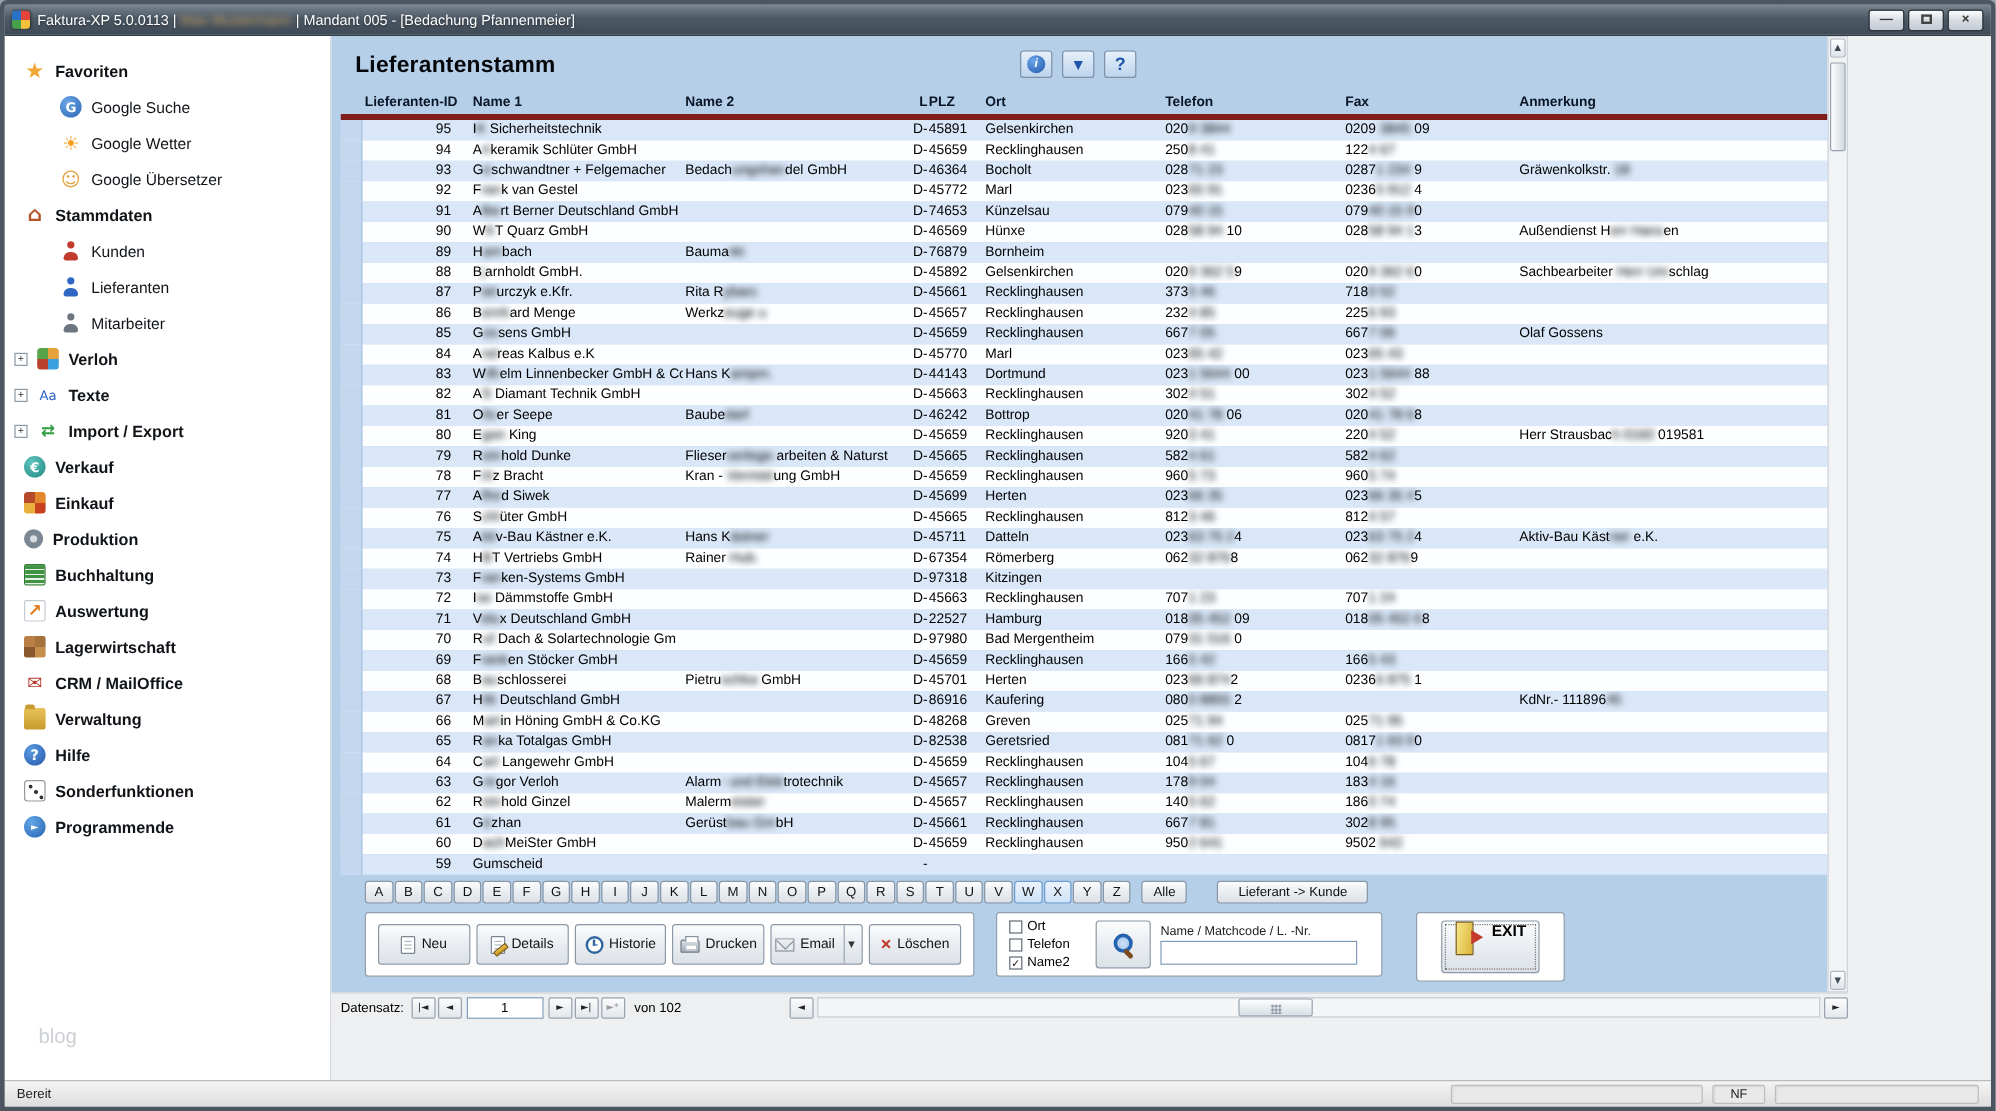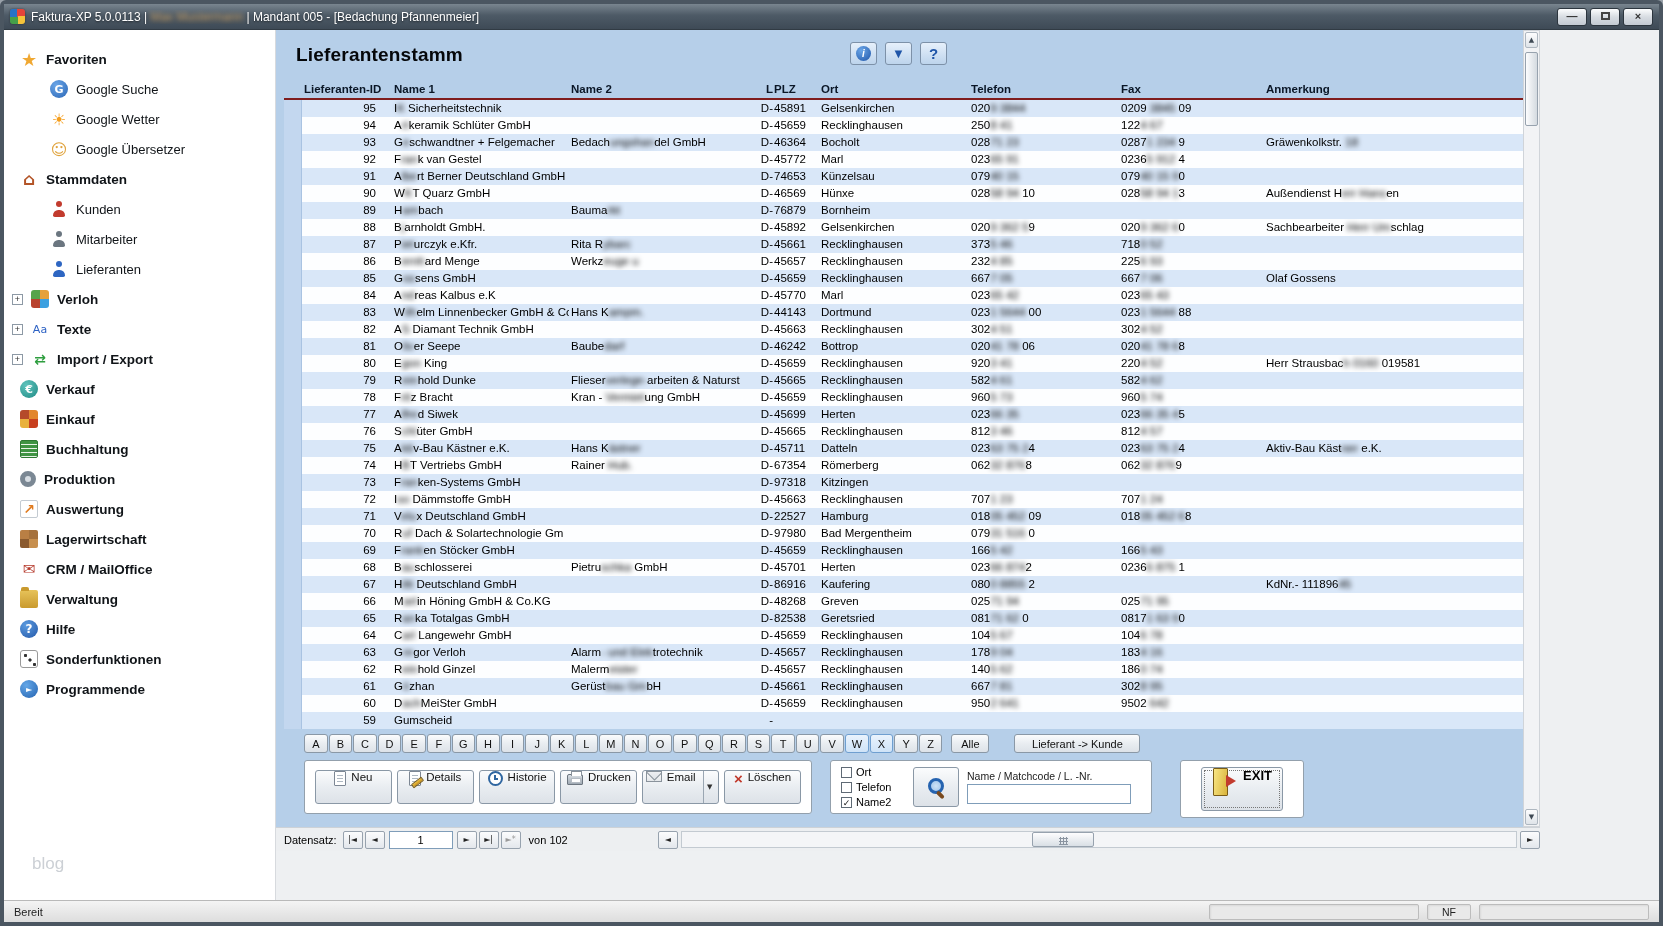--- a/index.html
+++ b/index.html
@@ -53,21 +53,21 @@
   .upper{display:flex;height:797px;flex:none}
   .blue-panel{width:1247px;flex:none;background:#b6cfe9;display:flex;flex-direction:column;padding-left:8px}
   .header-strip{height:50px;flex:none;position:relative;display:flex;align-items:center}
   .page-title{font-size:19px;font-weight:bold;color:#05070a;padding-left:12px;letter-spacing:.2px}
   .hbtns{position:absolute;left:566px;top:12px;display:flex;gap:8px}
   .hbtn{width:27px;height:23px;border:1px solid #7d91a8;border-radius:3px;background:linear-gradient(#e6f0fb,#bdd4ec);display:flex;align-items:center;justify-content:center;cursor:pointer}
   .ih-info{width:15px;height:15px;border-radius:50%;background:radial-gradient(circle at 35% 30%,#6aa6e8,#1f55a8);color:#fff;font-size:10px;font-weight:bold;font-style:italic;display:flex;align-items:center;justify-content:center}
   .ih-down{color:#1f55a8;font-size:13px;font-weight:bold}
   .ih-help{color:#1f55a8;font-size:15px;font-weight:bold}
   
-  .thead{display:flex;height:20px;align-items:center;border-bottom:2px solid #7f1d1d;flex:none}
+  .thead{display:flex;height:20px;align-items:flex-end;border-bottom:5px solid #7f1d1d;flex:none}
   .thead .c{font-weight:bold;font-size:11.5px;color:#0a1626;height:20px;line-height:20px}
   .thead .c-gut{background:transparent;border-right:none}
   .tbody{flex:none}
   .trow{display:flex;height:17px;cursor:default}
   .trow:nth-child(odd){background:#d9e7f8}
   .trow:nth-child(even){background:#fdfeff}
   .c{height:17px;line-height:17px;overflow:hidden;white-space:nowrap;padding:0 2px;flex:none;font-size:11.5px;color:#000}
   .c-gut{width:18px;background:#c3d7ef;border-right:1px solid #a9c3e2;height:100%}
   .c-id{width:90px;text-align:right;padding-right:16px}
   .c-n1{width:177px}.c-n2{width:180px}
@@ -78,21 +78,21 @@
   .alpha-row{margin-top:5px;display:flex;align-items:center;padding-left:20px;flex:none}
   .letters{display:flex;gap:1px}
   .abtn{width:23.6px;height:19px;background:linear-gradient(#fbfcfd,#e9edf1 50%,#dde2e8);border:1px solid #8a98a6;border-radius:3px;font-size:11px;display:flex;align-items:center;justify-content:center;color:#111;cursor:pointer}
   .abtn.hot{background:linear-gradient(#eaf3fd,#cfe3f7);border-color:#6f9fd0}
   .abtn.wide{width:38px;margin-left:9px}
   .abtn.convert{width:126px;margin-left:25px}
   
   .panels{display:flex;align-items:flex-start;padding:7px 0 0 20px;flex:none}
   .panel{background:#fff;border:1px solid #93a0ac;border-radius:3px}
   .p1{width:508px;display:flex;gap:5px;padding:9px 10px;height:54px}
-  .tbtn{flex:1;height:34px;background:linear-gradient(#fbfcfd,#e9edf1 50%,#dde2e8);border:1px solid #8a98a6;border-radius:3px;display:flex;align-items:flex-start;justify-content:center;gap:5px;font-size:11.5px;color:#111;cursor:pointer}
+  .tbtn{flex:1;height:34px;background:linear-gradient(#fbfcfd,#e9edf1 50%,#dde2e8);border:1px solid #8a98a6;border-radius:3px;display:flex;align-items:center;justify-content:center;gap:5px;font-size:11.5px;color:#111;cursor:pointer}
   .tbtn .drop{width:13px;height:100%;border-left:1px solid #9aa6b2;display:flex;align-items:center;justify-content:center;font-size:7px;color:#333;margin-left:2px;font-family:"DejaVu Sans",sans-serif}
   .p2{margin-left:18px;width:322px;height:54px;display:flex;align-items:center;padding:6px 10px;gap:8px}
   .checks{display:flex;flex-direction:column;gap:1px;width:64px}
   .ckrow{display:flex;align-items:center;gap:4px;height:14px;cursor:pointer}
   .ckbox{width:11px;height:11px;border:1px solid #5f6a75;background:#fff;font-size:9px;line-height:10px;text-align:center;color:#111;flex:none}
   .cklbl{font-size:11px}
   .magbtn{width:46px;height:40px;background:linear-gradient(#fbfcfd,#e9edf1 50%,#dde2e8);border:1px solid #8a98a6;border-radius:3px;display:flex;align-items:center;justify-content:center;cursor:pointer}
   .ic-mag{width:18px;height:18px;position:relative}
   .ic-mag::before{content:"";position:absolute;top:0;left:1px;width:10px;height:10px;border:3px solid #2563b0;border-radius:50%;background:radial-gradient(circle,#cfe3f7,#9cc1e8)}
   .ic-mag::after{content:"";position:absolute;bottom:0;right:0;width:9px;height:3.5px;background:#7a4a1f;border-radius:2px;transform:rotate(45deg)}
@@ -176,26 +176,26 @@
           </div>
           <div class="sb-item hdr">
             <span class="icon i-house">⌂</span>
             <span class="lbl">Stammdaten</span>
           </div>
           <div class="sb-item sub">
             <span class="icon i-person_red"></span>
             <span class="lbl">Kunden</span>
           </div>
           <div class="sb-item sub">
+            <span class="icon i-person_blue"></span>
+            <span class="lbl">Lieferanten</span>
+          </div>
+          <div class="sb-item sub">
             <span class="icon i-person_gray"></span>
             <span class="lbl">Mitarbeiter</span>
-          </div>
-          <div class="sb-item sub">
-            <span class="icon i-person_blue"></span>
-            <span class="lbl">Lieferanten</span>
           </div>
           <div class="sb-item branch">
             <span class="expander">+</span>
             <span class="icon i-boxes"></span>
             <span class="lbl">Verloh</span>
           </div>
           <div class="sb-item branch">
             <span class="expander">+</span>
             <span class="icon i-texte">Aa</span>
             <span class="lbl">Texte</span>
@@ -207,26 +207,26 @@
           </div>
           <div class="sb-item hdr">
             <span class="icon i-verkauf">€</span>
             <span class="lbl">Verkauf</span>
           </div>
           <div class="sb-item hdr">
             <span class="icon i-einkauf"></span>
             <span class="lbl">Einkauf</span>
           </div>
           <div class="sb-item hdr">
+            <span class="icon i-produktion"></span>
+            <span class="lbl">Produktion</span>
+          </div>
+          <div class="sb-item hdr">
             <span class="icon i-buchhaltung"></span>
             <span class="lbl">Buchhaltung</span>
-          </div>
-          <div class="sb-item hdr">
-            <span class="icon i-produktion"></span>
-            <span class="lbl">Produktion</span>
           </div>
           <div class="sb-item hdr">
             <span class="icon i-auswertung">↗</span>
             <span class="lbl">Auswertung</span>
           </div>
           <div class="sb-item hdr">
             <span class="icon i-lager"></span>
             <span class="lbl">Lagerwirtschaft</span>
           </div>
           <div class="sb-item hdr">

